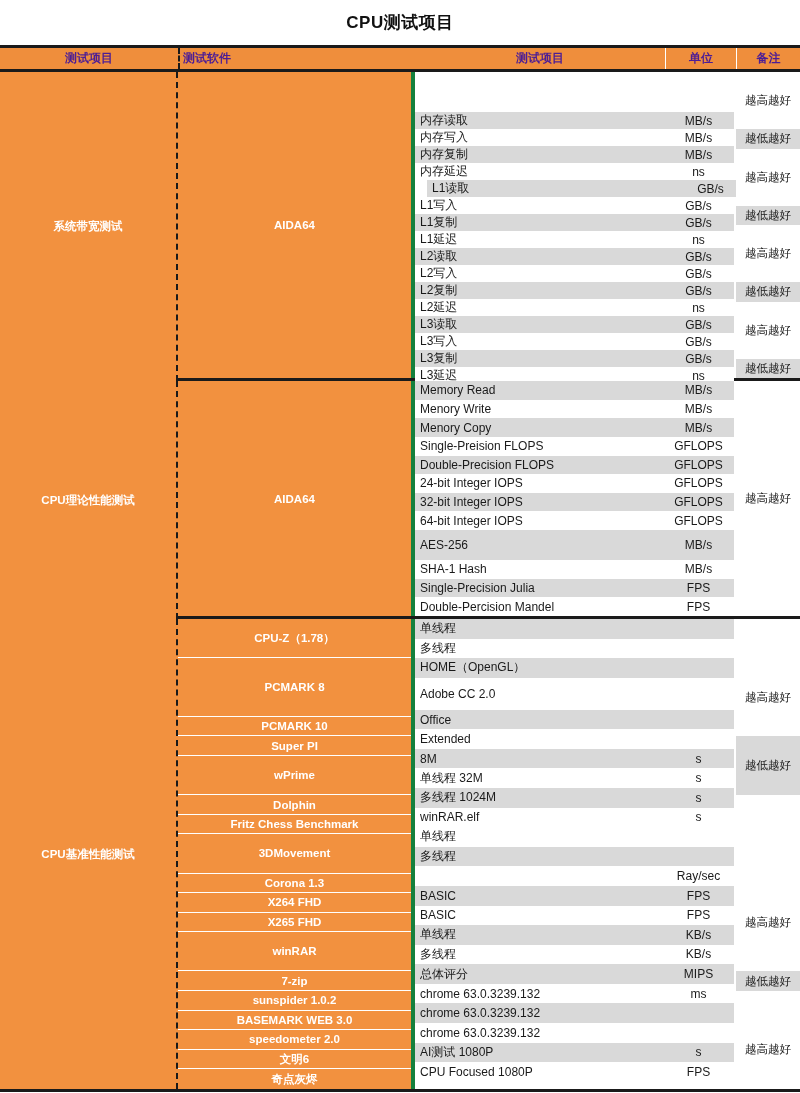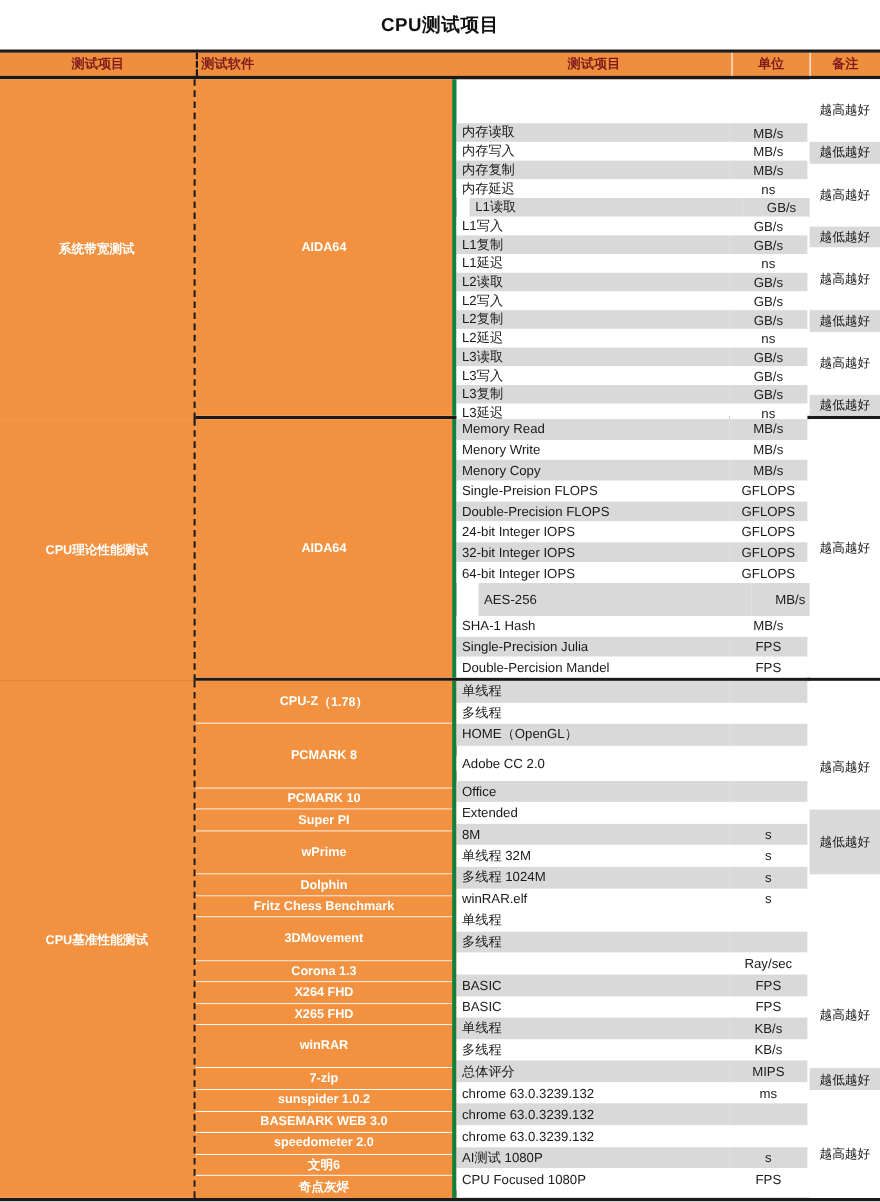--- a/index.html
+++ b/index.html
@@ -57,21 +57,21 @@
     height: 24px;
     background: #ef8e3c;
     border-bottom: 3px solid #1a1a1a;
     box-sizing: border-box;
   }
   #header-row > div {
     display: flex;
     align-items: center;
     font-size: 12px;
     font-weight: bold;
-    color: #7f1d1d;
+    color: #4c1d95;
     box-sizing: border-box;
     height: 21px;
   }
   .hdr-center { justify-content: center; }
   .hdr-left   { justify-content: flex-start; padding-left: 3px; }
   #hdr-soft { border-left: 2px dashed #1a1a1a; }
   #hdr-unit { border-left: 1px solid #ffffff; }
   #hdr-note { border-left: 1px solid #ffffff; }
 
   
@@ -314,21 +314,21 @@
                 <div class="iu-unit plain">GFLOPS</div>
               </div>
               <div class="iu-row" style="height: 19.8333px;">
                 <div class="iu-item shade">32-bit Integer IOPS</div>
                 <div class="iu-unit shade">GFLOPS</div>
               </div>
               <div class="iu-row" style="height: 19.8333px;">
                 <div class="iu-item plain">64-bit Integer IOPS</div>
                 <div class="iu-unit plain">GFLOPS</div>
               </div>
-              <div class="iu-row" style="height: 32px; margin-left: 20px;">
+              <div class="iu-row" style="height: 32px;">
                 <div class="iu-item shade">AES-256</div>
                 <div class="iu-unit shade">MB/s</div>
               </div>
               <div class="iu-row" style="height: 19.8333px;">
                 <div class="iu-item plain">SHA-1 Hash</div>
                 <div class="iu-unit plain">MB/s</div>
               </div>
               <div class="iu-row" style="height: 19.8333px;">
                 <div class="iu-item shade">Single-Precision Julia</div>
                 <div class="iu-unit shade">FPS</div>

